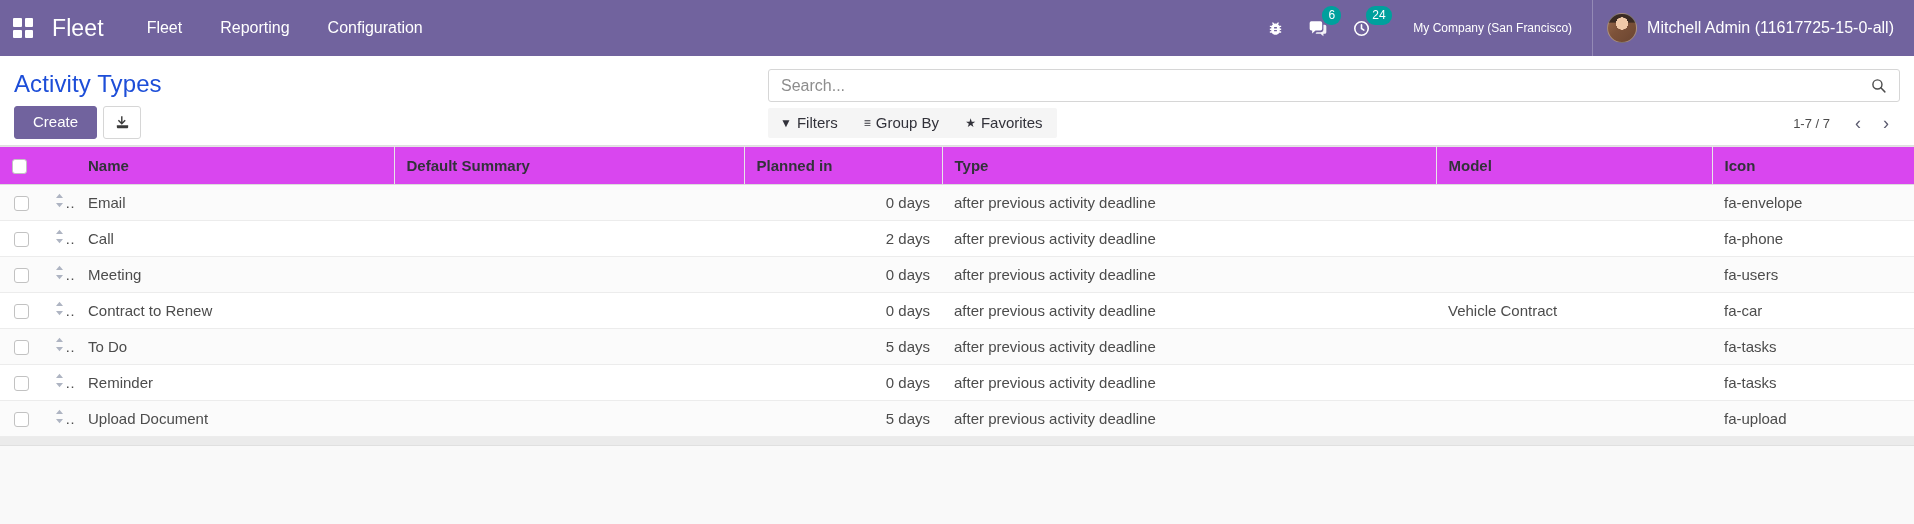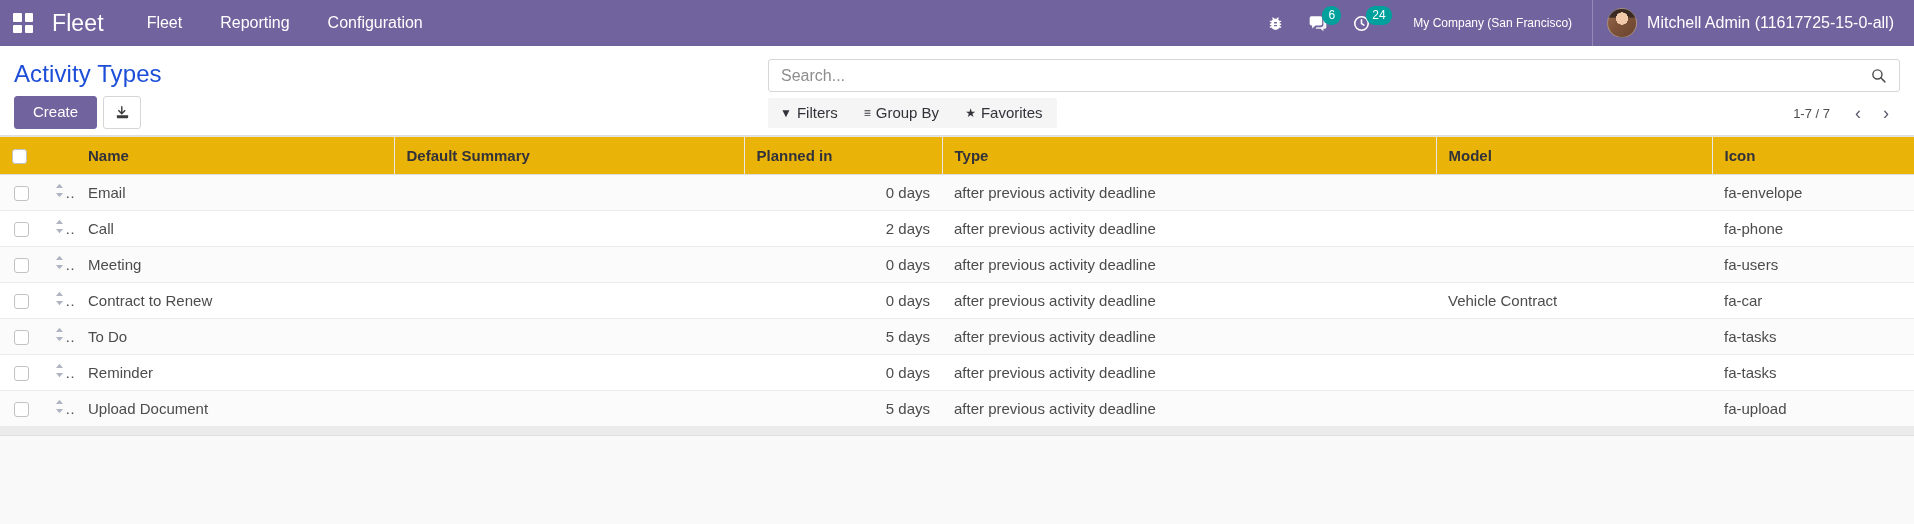--- a/index.html
+++ b/index.html
@@ -10,21 +10,21 @@
     width: 1914px;
     height: 524px;
     overflow: hidden;
     background: #f9f9f9;
     font-family: "Liberation Sans", sans-serif;
     -webkit-font-smoothing: antialiased;
   }
 
   
   .navbar {
-    height: 46px;
+    height: 56px;
     background: #71639e;
     display: flex;
     align-items: center;
     color: #ffffff;
     padding: 0 14px 0 10px;
     position: relative;
   }
   .apps-grid {
     width: 26px;
     height: 26px;
@@ -266,21 +266,21 @@
     background: #ffffff;
     width: 100%;
   }
   table.o-list {
     width: 100%;
     border-collapse: collapse;
     table-layout: fixed;
     font-size: 15px;
   }
   table.o-list thead th {
-    background: #eab308;
+    background: #d946ef;
     border-bottom: 1px solid #dcdcdc;
     border-top: 1px solid #e4e4e4;
     color: #32323a;
     font-weight: bold;
     text-align: left;
     padding: 9px 12px 10px 12px;
     height: 38px;
     white-space: nowrap;
     border-right: 1px solid #e7e7e7;
     cursor: pointer;

